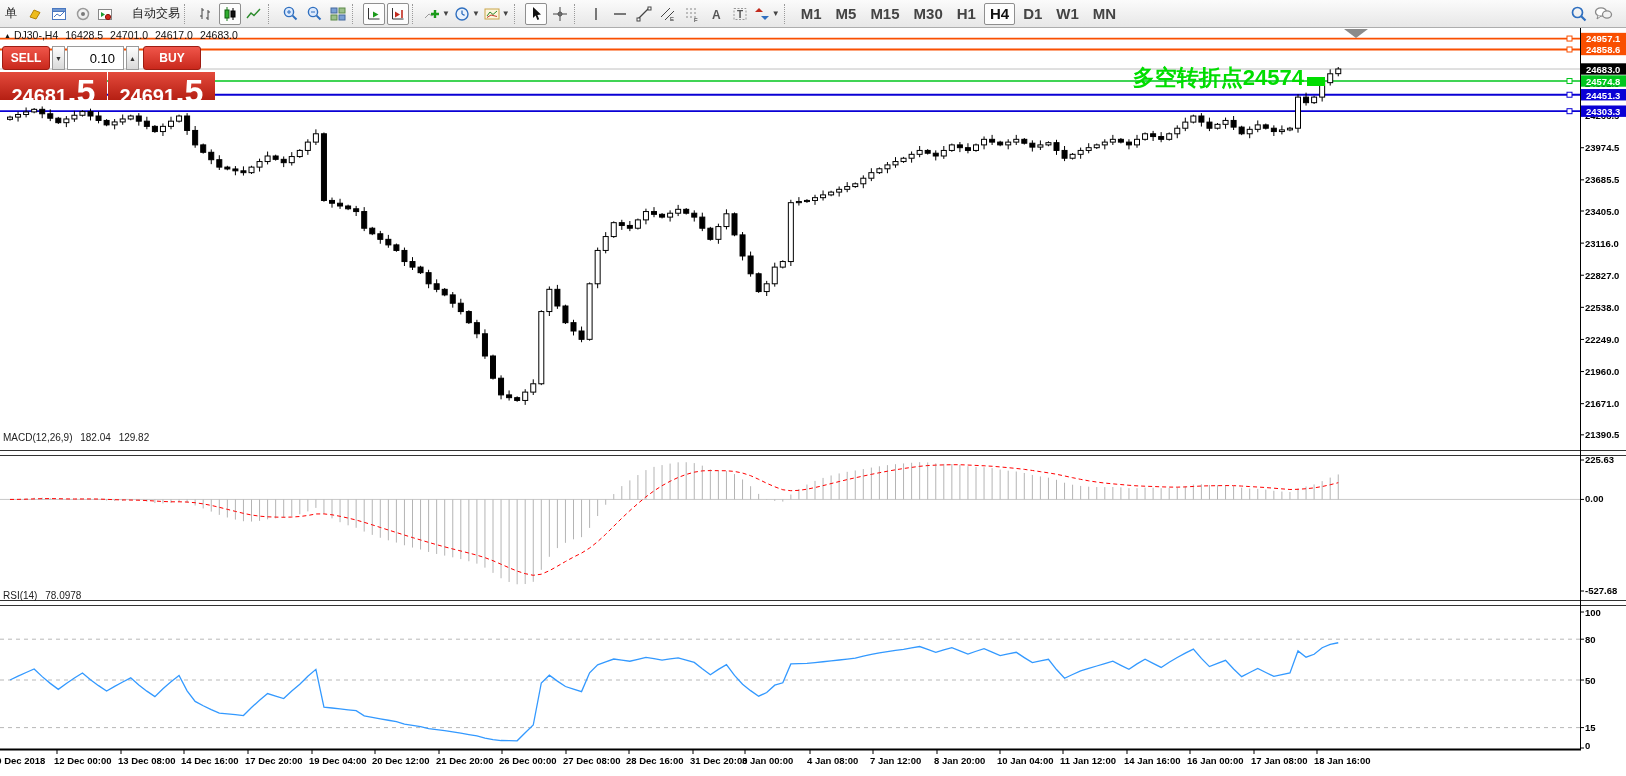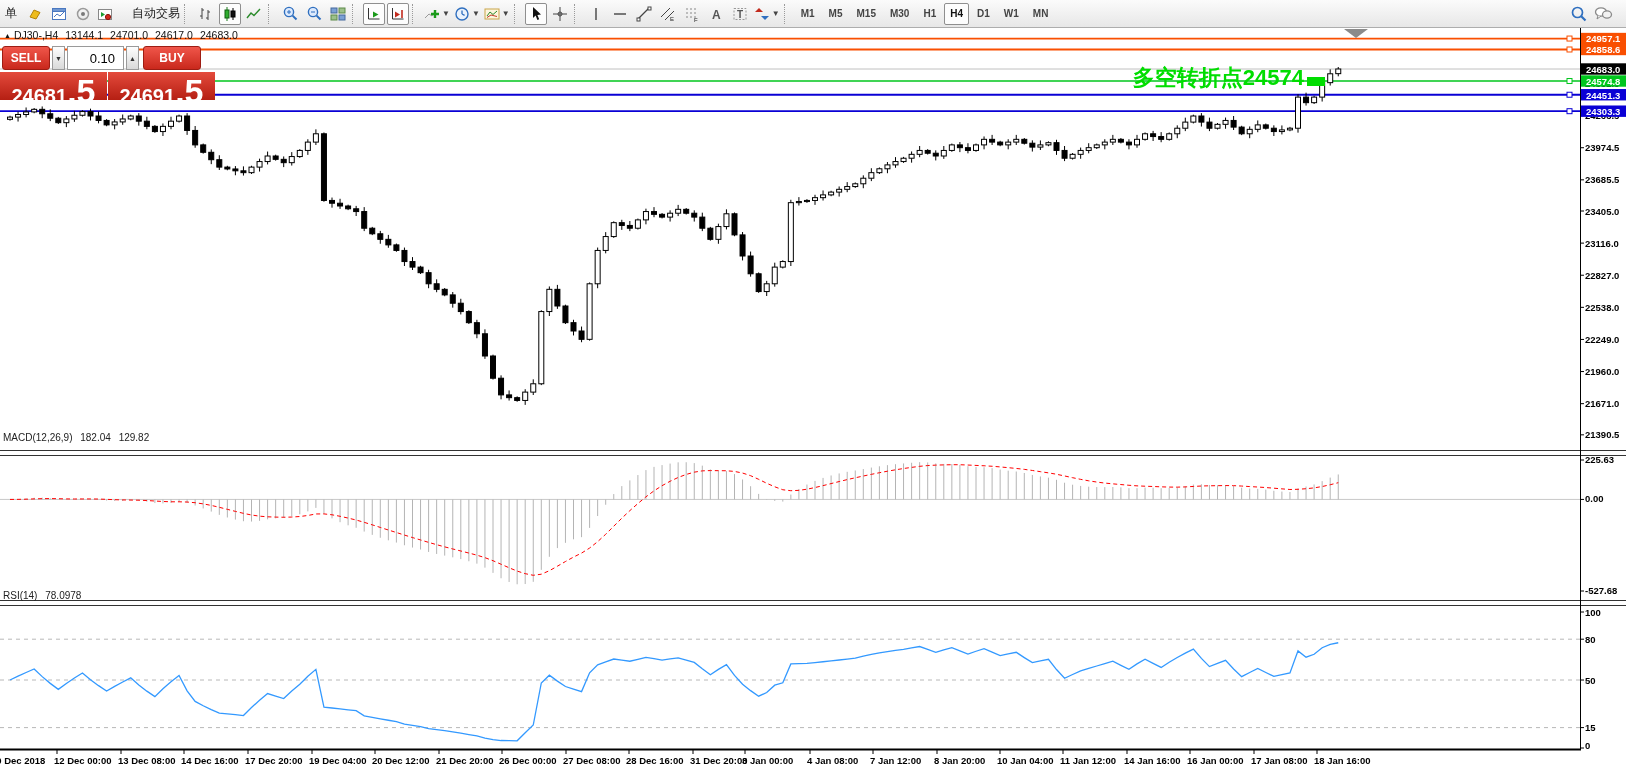--- a/index.html
+++ b/index.html
@@ -8,21 +8,21 @@
   
   #toolbar{position:absolute;left:0;top:0;width:1626px;height:28px;
     background:linear-gradient(#fbfbfb,#e7e7e7);border-bottom:1px solid #adadad;
     display:flex;align-items:center;box-sizing:border-box;padding:0 4px;}
   .tbtn{height:22px;min-width:22px;display:flex;align-items:center;justify-content:center;
     border:1px solid transparent;border-radius:2px;margin:0 1px;box-sizing:border-box;color:#333;}
   .tbtn.pressed{background:#fdfdfd;border:1px solid #8f8f8f;}
   .tbtn svg{display:block;}
   .tsep{width:7px;height:20px;margin:0 2px;border-left:1px dotted #9a9a9a;}
   .tlabel{font-size:12px;color:#222;margin-left:19px;white-space:nowrap;}
-  .tf{font-size:10px;font-weight:bold;color:#444;padding:0 5px;height:20px;line-height:20px;
+  .tf{font-size:15px;font-weight:bold;color:#444;padding:0 5px;height:20px;line-height:20px;
     border:1px solid transparent;border-radius:2px;margin:0 1px;}
   .tf.pressed{background:#fdfdfd;border:1px solid #8f8f8f;color:#111;}
   .caret{font-size:8px;color:#444;margin-left:2px;}
   .cutbtn{font-size:12px;color:#222;margin-left:-4px;white-space:nowrap;}
   
   #hdr{position:absolute;left:4px;top:29px;font-size:10.5px;color:#111;z-index:5;white-space:nowrap;}
   #hdr .tri{font-size:7px;vertical-align:1px;margin-right:3px;}
   #hdr span{margin-right:4px;}
   
   #tpanel{position:absolute;left:0;top:46px;width:216px;height:65px;z-index:6;}
@@ -978,21 +978,21 @@
           <line x1="1254" x2="1254" y1="749" y2="754" stroke="#000"></line>
           <text x="1251" y="764" class="ticktxt">17 Jan 08:00</text>
           <line x1="1317" x2="1317" y1="749" y2="754" stroke="#000"></line>
           <text x="1314" y="764" class="ticktxt">18 Jan 16:00</text>
         </g>
       </svg>
 </div>
 
 <div id="hdr">
   <span class="tri">▲</span><span>DJ30-,H4</span>
-  <span>13144.1</span>
+  <span>16428.5</span>
   <span>24701.0</span>
   <span>24617.0</span>
   <span>24683.0</span>
 </div>
 
 <div id="tpanel">
   <div class="row1">
     <div class="rbtn" id="sellBtn">SELL</div>
     <div class="spin">▼</div>
     <input id="vol" value="0.10" style="">

